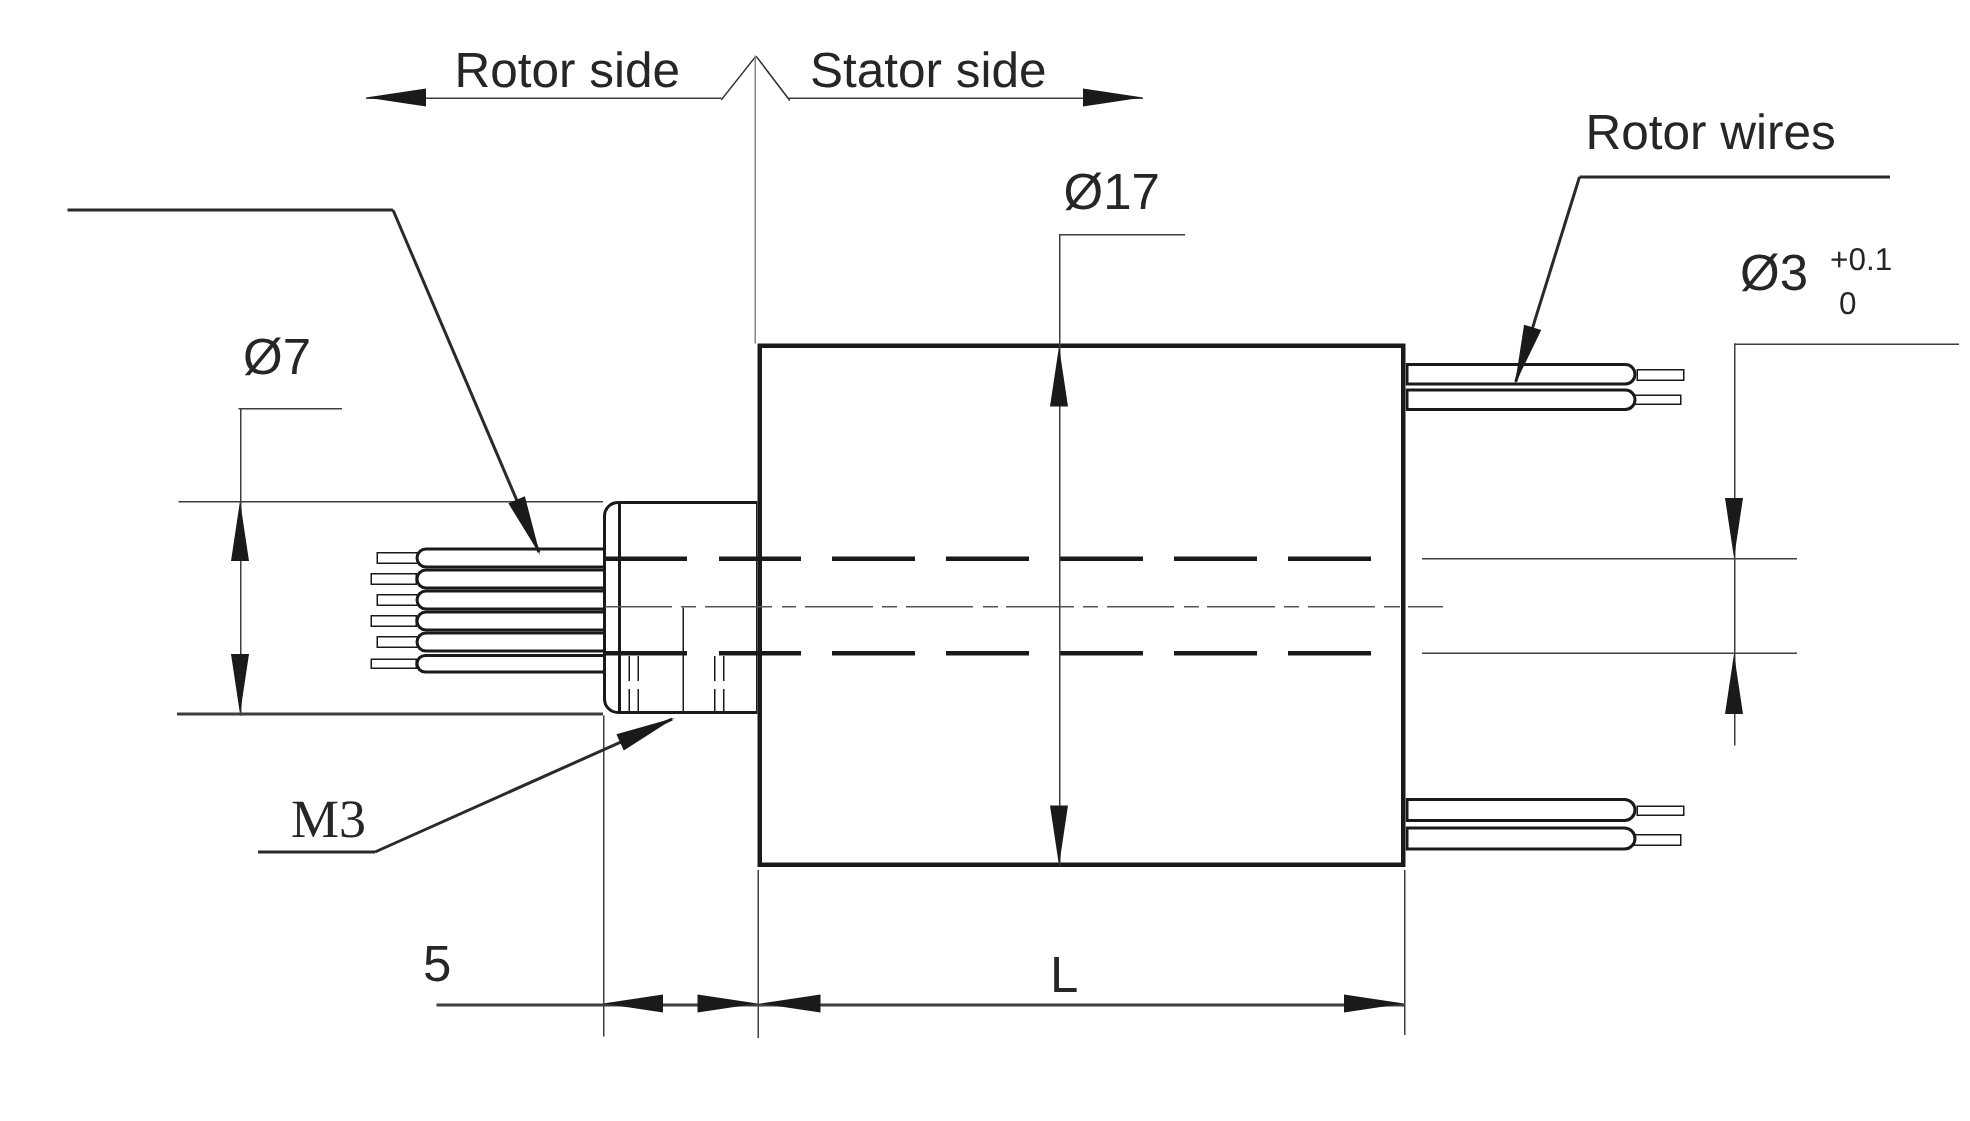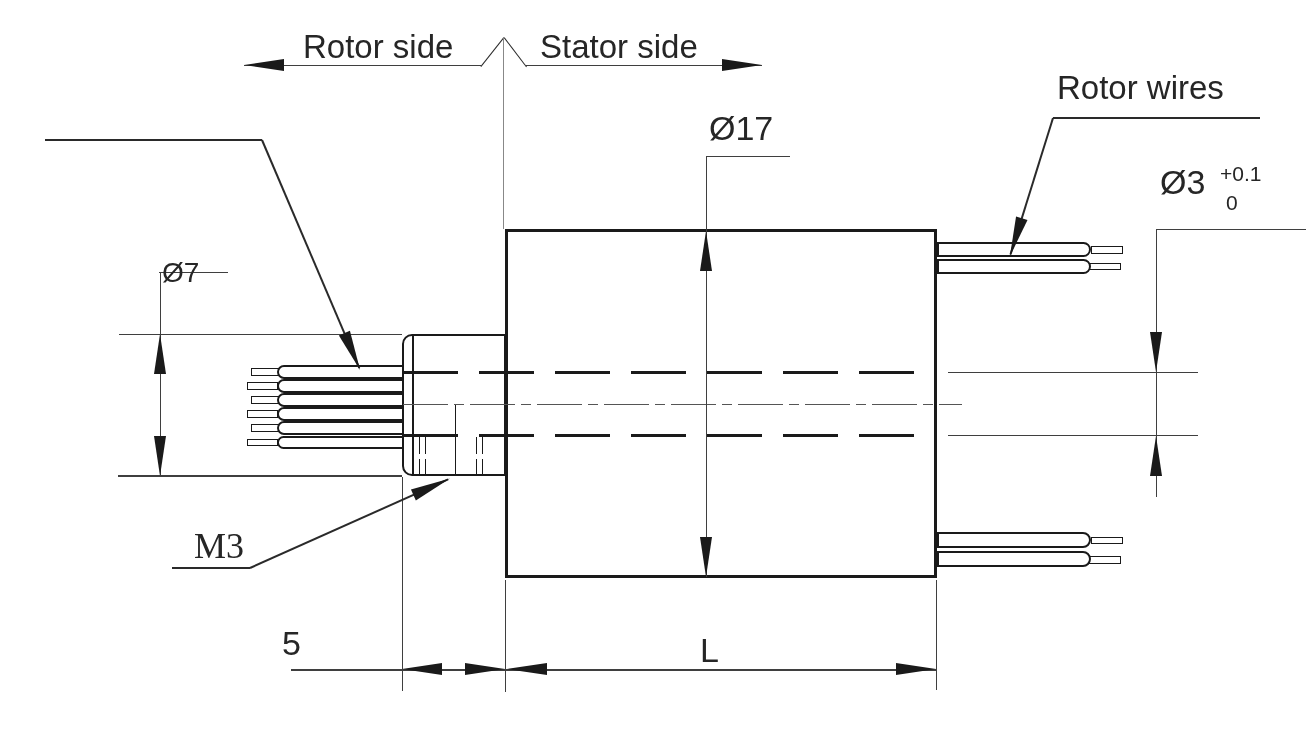--- a/index.html
+++ b/index.html
@@ -119,21 +119,21 @@
   </div>
   <div class="leader z8" style="left:250px;top:560.5px;width:219px;transform:rotate(-24.1deg);">
     <i class="lline"></i>
       <i class="ar ar-right"></i>
   </div>
 
   <div class="txt" style="left:540px;top:30px;font-size:33px;">Stator side</div>
   <div class="txt" style="left:303px;top:30px;font-size:33px;">Rotor side</div>
   <div class="txt" style="left:1057px;top:71px;font-size:33px;">Rotor wires</div>
   <div class="txt z7" style="left:709px;top:111px;font-size:34px;">Ø17</div>
-  <div class="txt" style="left:162px;top:221px;font-size:28px;margin-top:38px;">Ø7</div>
+  <div class="txt" style="left:162px;top:221px;font-size:34px;">Ø7</div>
   <div class="txt" style="left:1160px;top:165px;font-size:34px;">
     <span>Ø3</span>
     <span style="position:absolute;left:60px;top:-2px;font-size:21px;text-align:right;">+0.1</span>
     <span style="position:absolute;left:66px;top:27px;font-size:21px;">0</span>
   </div>
   <div class="txt" style="left:194px;top:528px;font-size:36px;font-family:'Liberation Serif',serif;">M3</div>
   <div class="txt" style="left:282px;top:626px;font-size:34px;">5</div>
   <div class="txt" style="left:700px;top:633px;font-size:34px;">L</div>
 
 </div>

